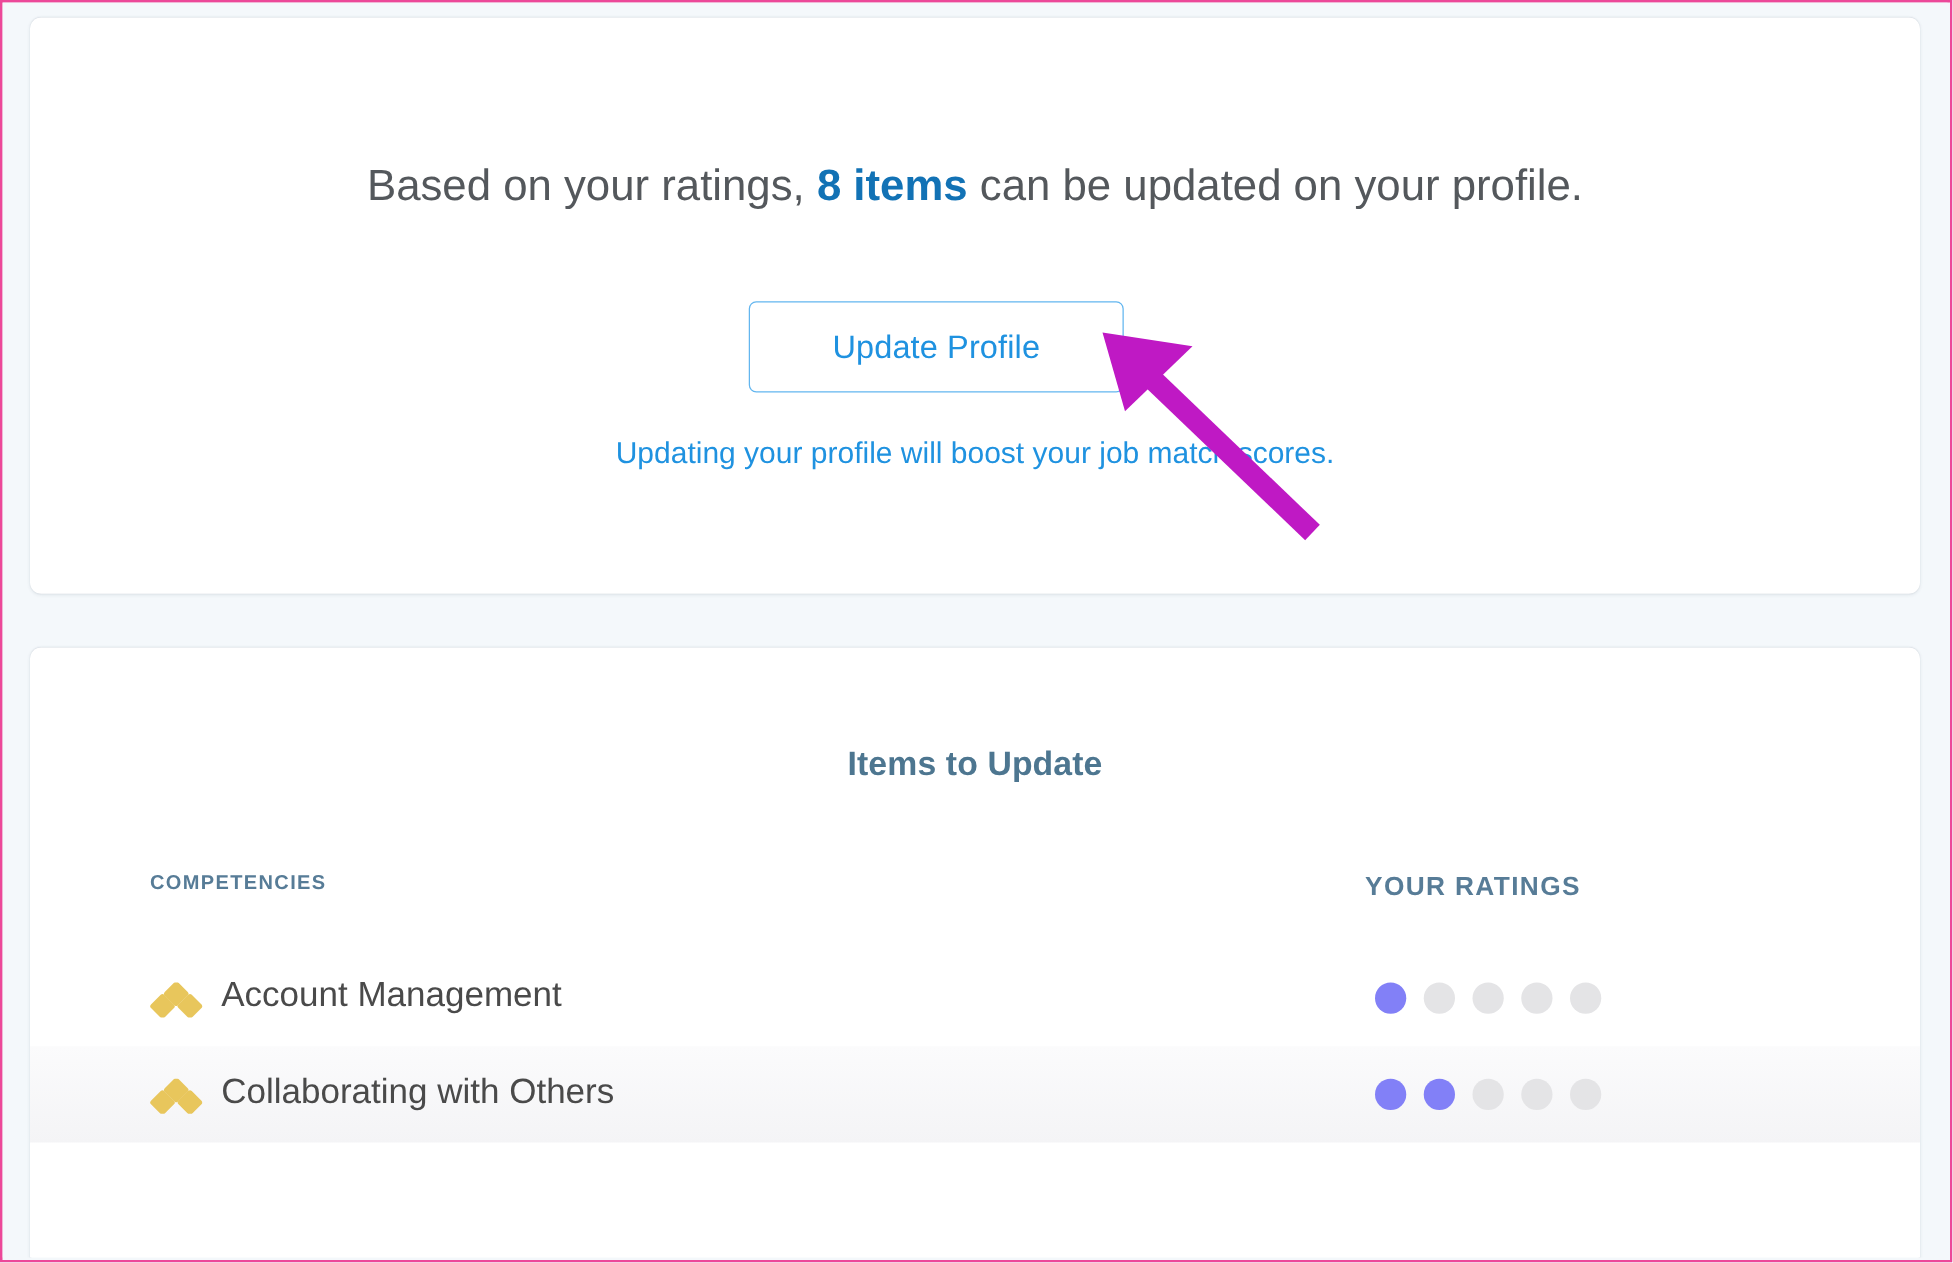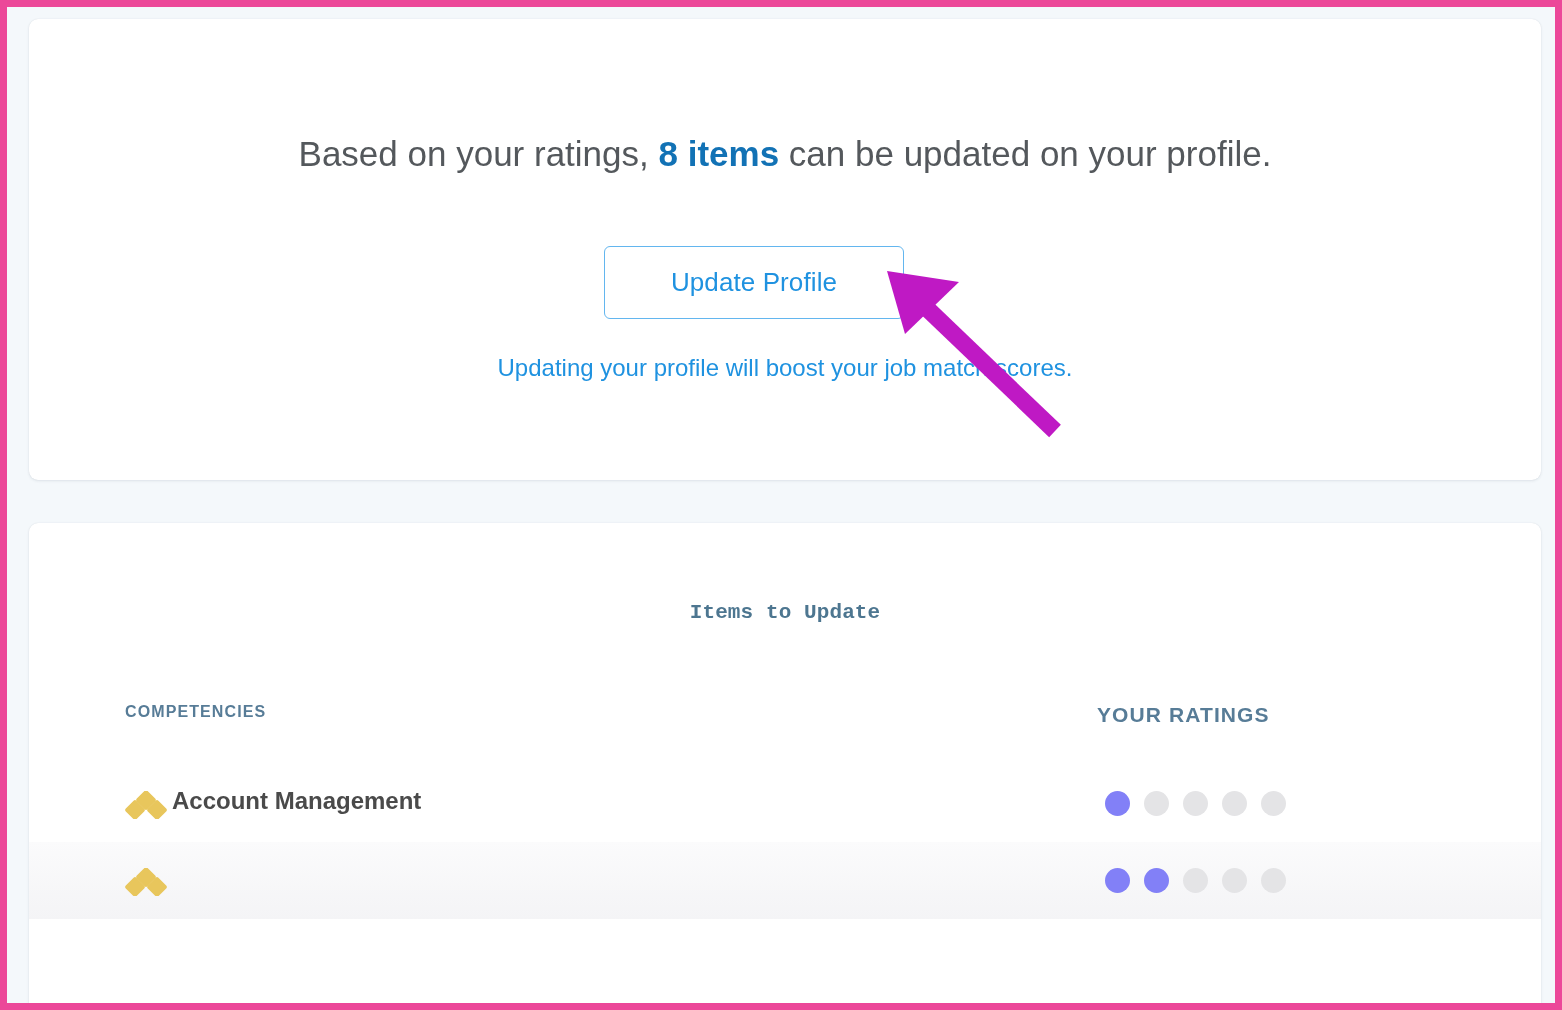--- a/index.html
+++ b/index.html
@@ -13,21 +13,21 @@
   body {
     font-family: "Liberation Sans", sans-serif;
     background: #ffffff;
   }
 
   
   .screenshot-frame {
     position: relative;
     width: 1562px;
     height: 1010px;
-    border: 7px solid #ec4899;
+    border: 2px solid #ec4899;
     background: #f4f8fb;
     overflow: hidden;
   }
 
   
   .page-scroll {
     position: absolute;
     left: 0; top: 0;
     width: 1556px;
     height: 1004px;
@@ -105,25 +105,24 @@
     white-space: nowrap;
   }
 
   
   .items-title {
     position: absolute;
     left: 0;
     top: 78px;
     width: 100%;
     text-align: center;
-    font-size: 21px;
+    font-size: 27px;
     font-weight: 700;
     color: #4d7690;
     letter-spacing: 0.1px;
-    font-family: Liberation Mono, monospace;
   }
 
   .items-table {
     position: absolute;
     left: 0;
     top: 180px;
     width: 100%;
   }
 
   .table-header {
@@ -163,24 +162,24 @@
   .item-icon {
     position: absolute;
     left: 96px;
     top: 26px;
     width: 42px;
     height: 28px;
   }
 
   .item-label {
     position: absolute;
-    left: 143px;
+    left: 153px;
     top: 16px;
-    font-size: 24px;
-    font-weight: 700;
+    font-size: 28px;
+    font-weight: 400;
     color: #4a4a4a;
     line-height: 40px;
     white-space: nowrap;
   }
 
   .rating-dots {
     position: absolute;
     left: 1076px;
     top: 26px;
     display: flex;
@@ -251,20 +250,21 @@
                 <span class="dot"></span>
                 <span class="dot"></span>
               </div>
             </div>
             <div class="item-row striped">
               <span class="item-icon"><svg viewBox="0 0 42 28" width="42" height="28">
                   <rect x="13.5" y="1.5" width="15" height="15" rx="2" transform="rotate(45 21 9)" fill="#e8c65c"></rect>
                   <rect x="2.5" y="11.5" width="15" height="15" rx="2" transform="rotate(45 10 19)" fill="#e8c65c"></rect>
                   <rect x="24.5" y="11.5" width="15" height="15" rx="2" transform="rotate(45 32 19)" fill="#e8c65c"></rect>
                 </svg></span>
+              <div class="item-label">Collaborating with Others</div>
               <div class="rating-dots">
                 <span class="dot filled"></span>
                 <span class="dot filled"></span>
                 <span class="dot"></span>
                 <span class="dot"></span>
                 <span class="dot"></span>
               </div>
             </div>
           </div>
       </div>

